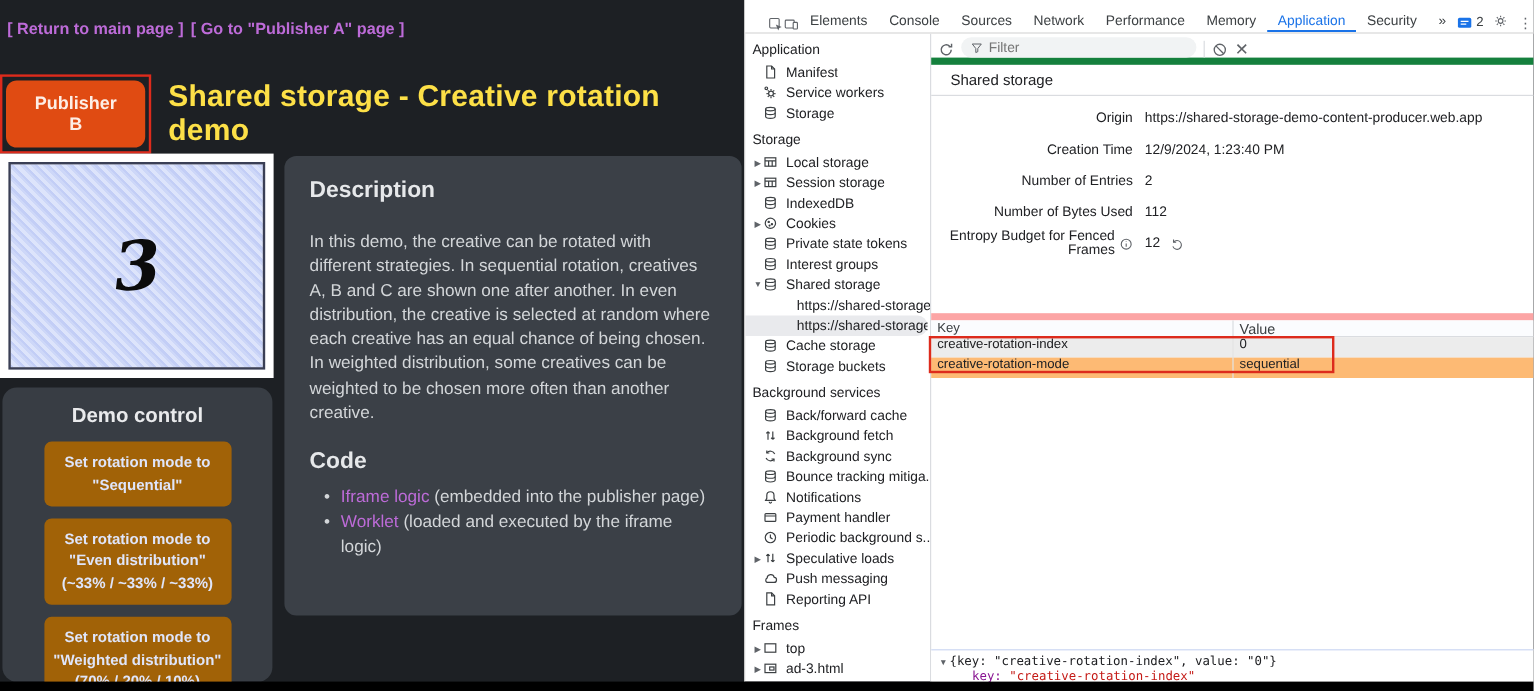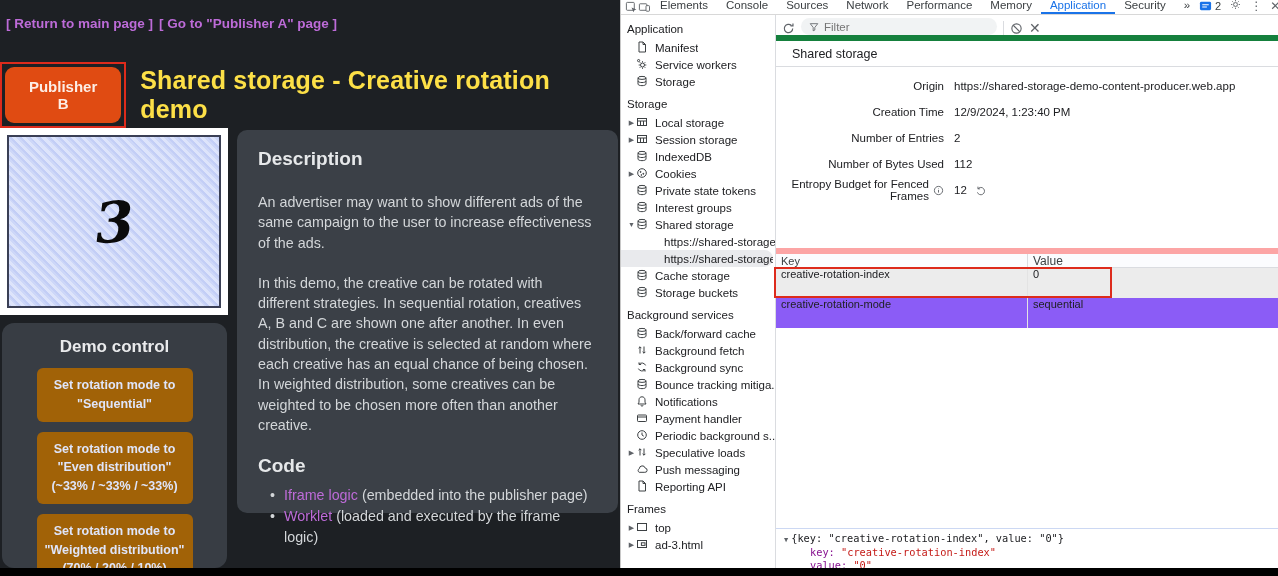--- a/index.html
+++ b/index.html
@@ -36,22 +36,22 @@
   .desc-p { color:#d3d6d9; font-size:14.3px; line-height:1.42; margin-bottom:20px; }
   .code-h { color:#e6e8ea; font-size:19px; font-weight:bold; margin:2px 0 8px; }
   .code-ul { list-style:none; padding-left:26px; }
   .code-ul li { color:#d3d6d9; font-size:14.3px; line-height:1.45; position:relative; }
   .code-ul li::before { content:"•"; position:absolute; left:-14px; color:#d3d6d9; }
   .code-ul a { color:#bd6bd8; text-decoration:none; }
 
   
   .devtools { position:absolute; left:620px; top:0; width:658px; height:568px; background:#fff;
       border-left:1px solid #c8c8c8; font-size:12px; color:#202124; }
-  .dt-tabbar { height:15px; display:flex; align-items:flex-end; border-bottom:1px solid #d8d8d8;
-      padding-left:4px; position:relative; background:#fff; }
+  .dt-tabbar { height:28px; display:flex; align-items:flex-end; border-bottom:1px solid #d8d8d8;
+      padding-left:19px; position:relative; background:#fff; }
   .dt-tabicon { width:22px; height:14px; display:flex; align-items:center; justify-content:center;
       color:#5f6368; cursor:pointer; }
   .dt-tabicon svg { width:13px; height:13px; }
   .dt-tab { font-size:11.5px; color:#3c4043; padding:0 9px 3px; cursor:pointer; white-space:nowrap; }
   .dt-tab.sel { color:#1a73e8; box-shadow:inset 0 -2px 0 #1a73e8; }
   .dt-tabbar-right { margin-left:auto; display:flex; align-items:center; gap:8px; padding-right:0; }
   .dt-msg { display:flex; align-items:center; gap:3px; font-size:11px; color:#3c4043; cursor:pointer; }
   .dt-msg svg { width:13px; height:13px; }
   .dt-kebab { color:#5f6368; font-size:12px; cursor:pointer; }
   .dt-close { color:#5f6368; font-size:12px; cursor:pointer; width:8px; overflow:hidden; }
@@ -91,23 +91,23 @@
       display:flex; justify-content:flex-end; align-items:center; gap:4px; }
   .meta-label svg { width:11px; height:11px; color:#5f6368; }
   .meta-value { margin-left:10px; font-size:11.5px; color:#202124; display:flex; align-items:center; gap:8px; }
   .meta-value svg { width:11px; height:11px; color:#5f6368; cursor:pointer; }
 
   .dt-table { flex:1; position:relative; border-top:6px solid #fca5a5; }
   .kv-head { display:flex; height:14px; border-bottom:1px solid #dadce0; background:#fbfcfe; }
   .kv-head .c1 { width:252px; border-right:1px solid #dadce0; padding-left:5px; font-size:11px;
       color:#3c4043; line-height:14px; }
   .kv-head .c2 { flex:1; padding-left:5px; font-size:12px; color:#3c4043; line-height:14px; }
-  .kv-row { display:flex; height:30px; }
+  .kv-row { display:flex; height:17px; }
   .kv-row.odd { background:#ececec; }
-  .kv-row.even { background:#8b5cf6; }
+  .kv-row.even { background:#fdba74; }
   .kv-row .c1 { width:252px; border-right:1px solid #e3e3e3; padding-left:5px; font-size:11px;
       color:#202124; line-height:13.5px; }
   .kv-row .c2 { flex:1; padding-left:5px; font-size:11px; color:#202124; line-height:13.5px; }
   .kv-annot { position:absolute; left:-2px; top:13px; width:338px; height:31px;
       border:2px solid #dd2b1c; pointer-events:none; }
 
   .dt-preview { flex:none; height:40px; border-top:1px solid #ccd8f3; padding:3px 0 0 8px;
       font-family:"DejaVu Sans Mono", monospace; font-size:10.3px; line-height:12.4px;
       color:#202124; background:#fff; }
   .pv-line { white-space:nowrap; }
@@ -146,21 +146,20 @@
 "Even distribution"
 (~33% / ~33% / ~33%)</button>
         <button class="demo-btn" style="white-space: pre-line;">Set rotation mode to
 "Weighted distribution"
 (70% / 20% / 10%)</button>
       </div>
   </div>
 
   <div class="desc-panel">
     <div class="desc-h">Description</div>
-    <p class="desc-p">An advertiser may want to show different ads of the same campaign to the user to increase effectiveness of the ads.</p>
     <p class="desc-p">In this demo, the creative can be rotated with different strategies. In sequential rotation, creatives A, B and C are shown one after another. In even distribution, the creative is selected at random where each creative has an equal chance of being chosen. In weighted distribution, some creatives can be weighted to be chosen more often than another creative.</p>
     <div class="code-h">Code</div>
     <ul class="code-ul" id="code-bullets">
         <li><a href="#">Iframe logic</a><span> (embedded into the publisher page)</span></li>
         <li><a href="#">Worklet</a><span> (loaded and executed by the iframe logic)</span></li>
       </ul>
   </div>
 </div>
 
 <div class="devtools">

